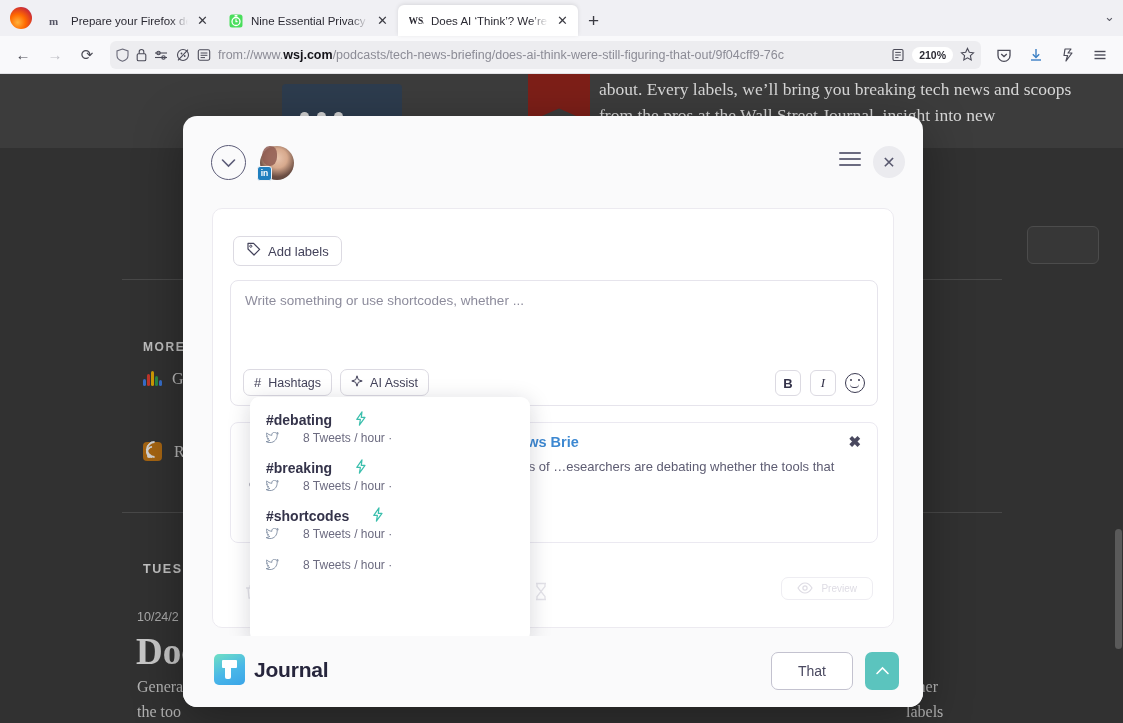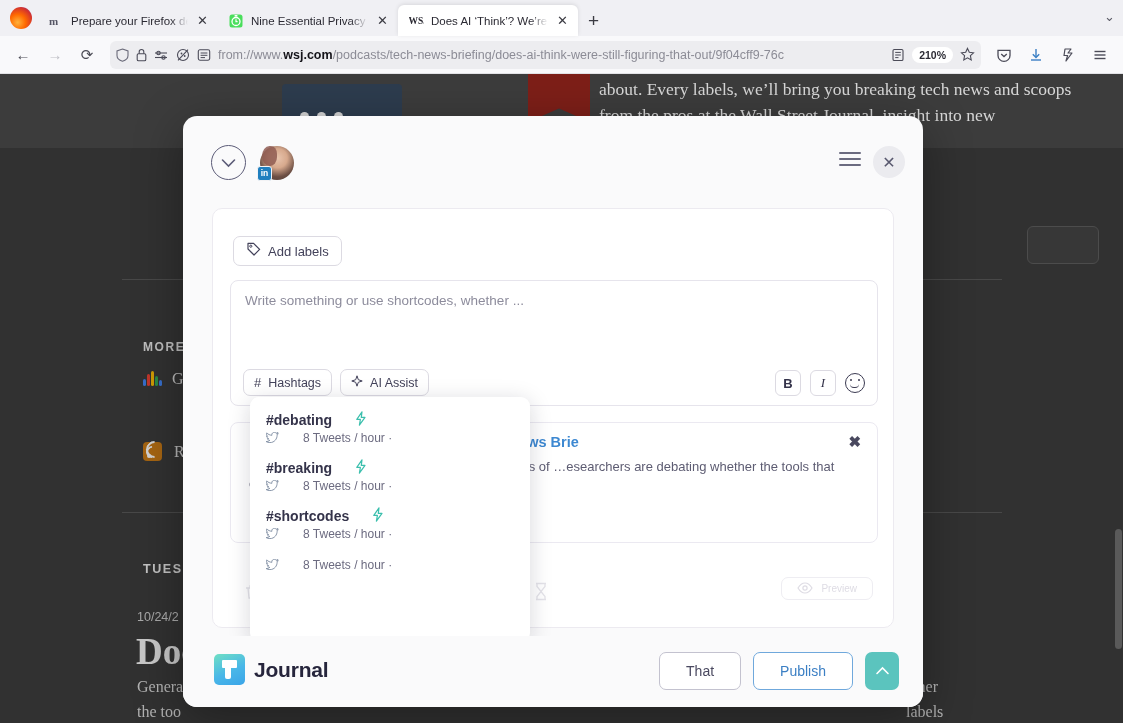--- a/index.html
+++ b/index.html
@@ -613,21 +613,20 @@
       </div>
     </div>
 
     <div class="modal-footer">
       <div class="logo">
         <span class="logo-mark"></span>
         <span class="logo-text">Journal</span>
       </div>
       <div class="footer-actions">
         <div class="fbtn draft">That</div>
-        <div class="fbtn publish">Publish</div>
         <div class="fbtn caret">
           <svg width="15" height="10" viewBox="0 0 15 10">
               <path d="M2 7.5 L7.5 2 L13 7.5" fill="none" stroke="#ffffff" stroke-width="1.6" stroke-linecap="round"></path>
             </svg>
         </div>
       </div>
     </div>
 
   </div>
 </div>

